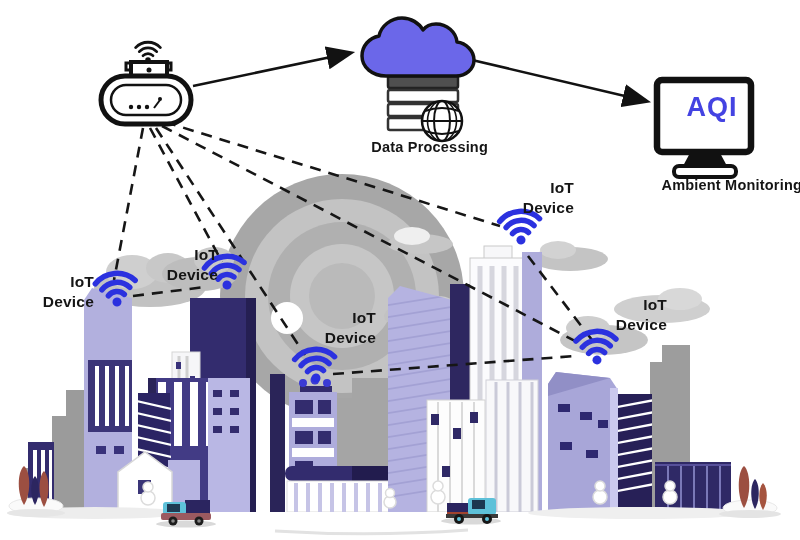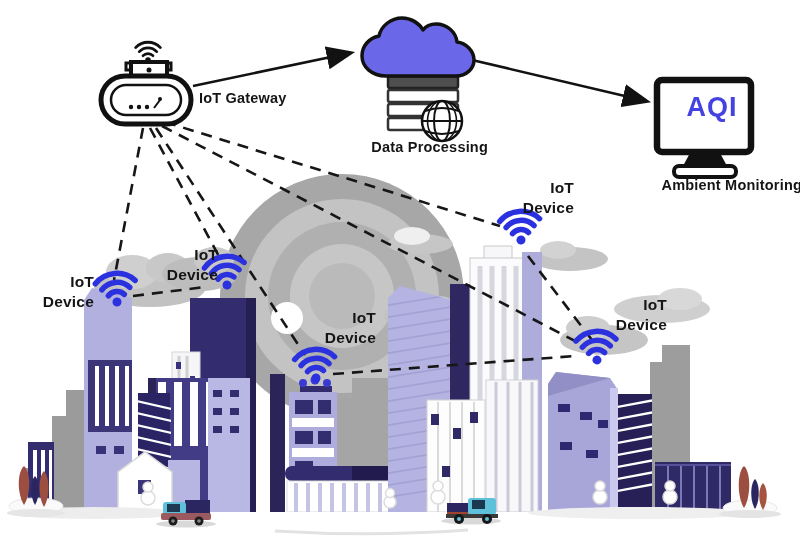--- a/index.html
+++ b/index.html
@@ -425,21 +425,20 @@
     </g>
   </g>
 
   <g>
     <rect x="657" y="80" width="94" height="72" rx="5" fill="#ffffff" stroke="#111" stroke-width="6.5"></rect>
     <polygon points="690,153 720,153 727,166 683,166" fill="#111"></polygon>
     <rect x="674" y="166" width="62" height="11" rx="5" fill="#ffffff" stroke="#111" stroke-width="4"></rect>
   </g>
 </svg>
 
-<div class="lbl lbl-node" style="left:199px;top:89px;width:110px;text-align:left;white-space:nowrap;">IoT Gateway</div>
 
 <div class="lbl lbl-node" style="left:352px;top:138px;width:136px;">Data Processing</div>
 
 <div class="aqi" style="left:661px;top:92px;width:102px;">AQI</div>
 
 <div class="lbl lbl-node" style="left:638px;top:176px;width:164px;">Ambient Monitoring</div>
 
 <div class="lbl" style="left:20px;top:272px;width:74px;">IoT Device</div>
 <div class="lbl" style="left:144px;top:245px;width:74px;">IoT Device</div>
 <div class="lbl" style="left:300px;top:308px;width:76px;">IoT Device</div>

